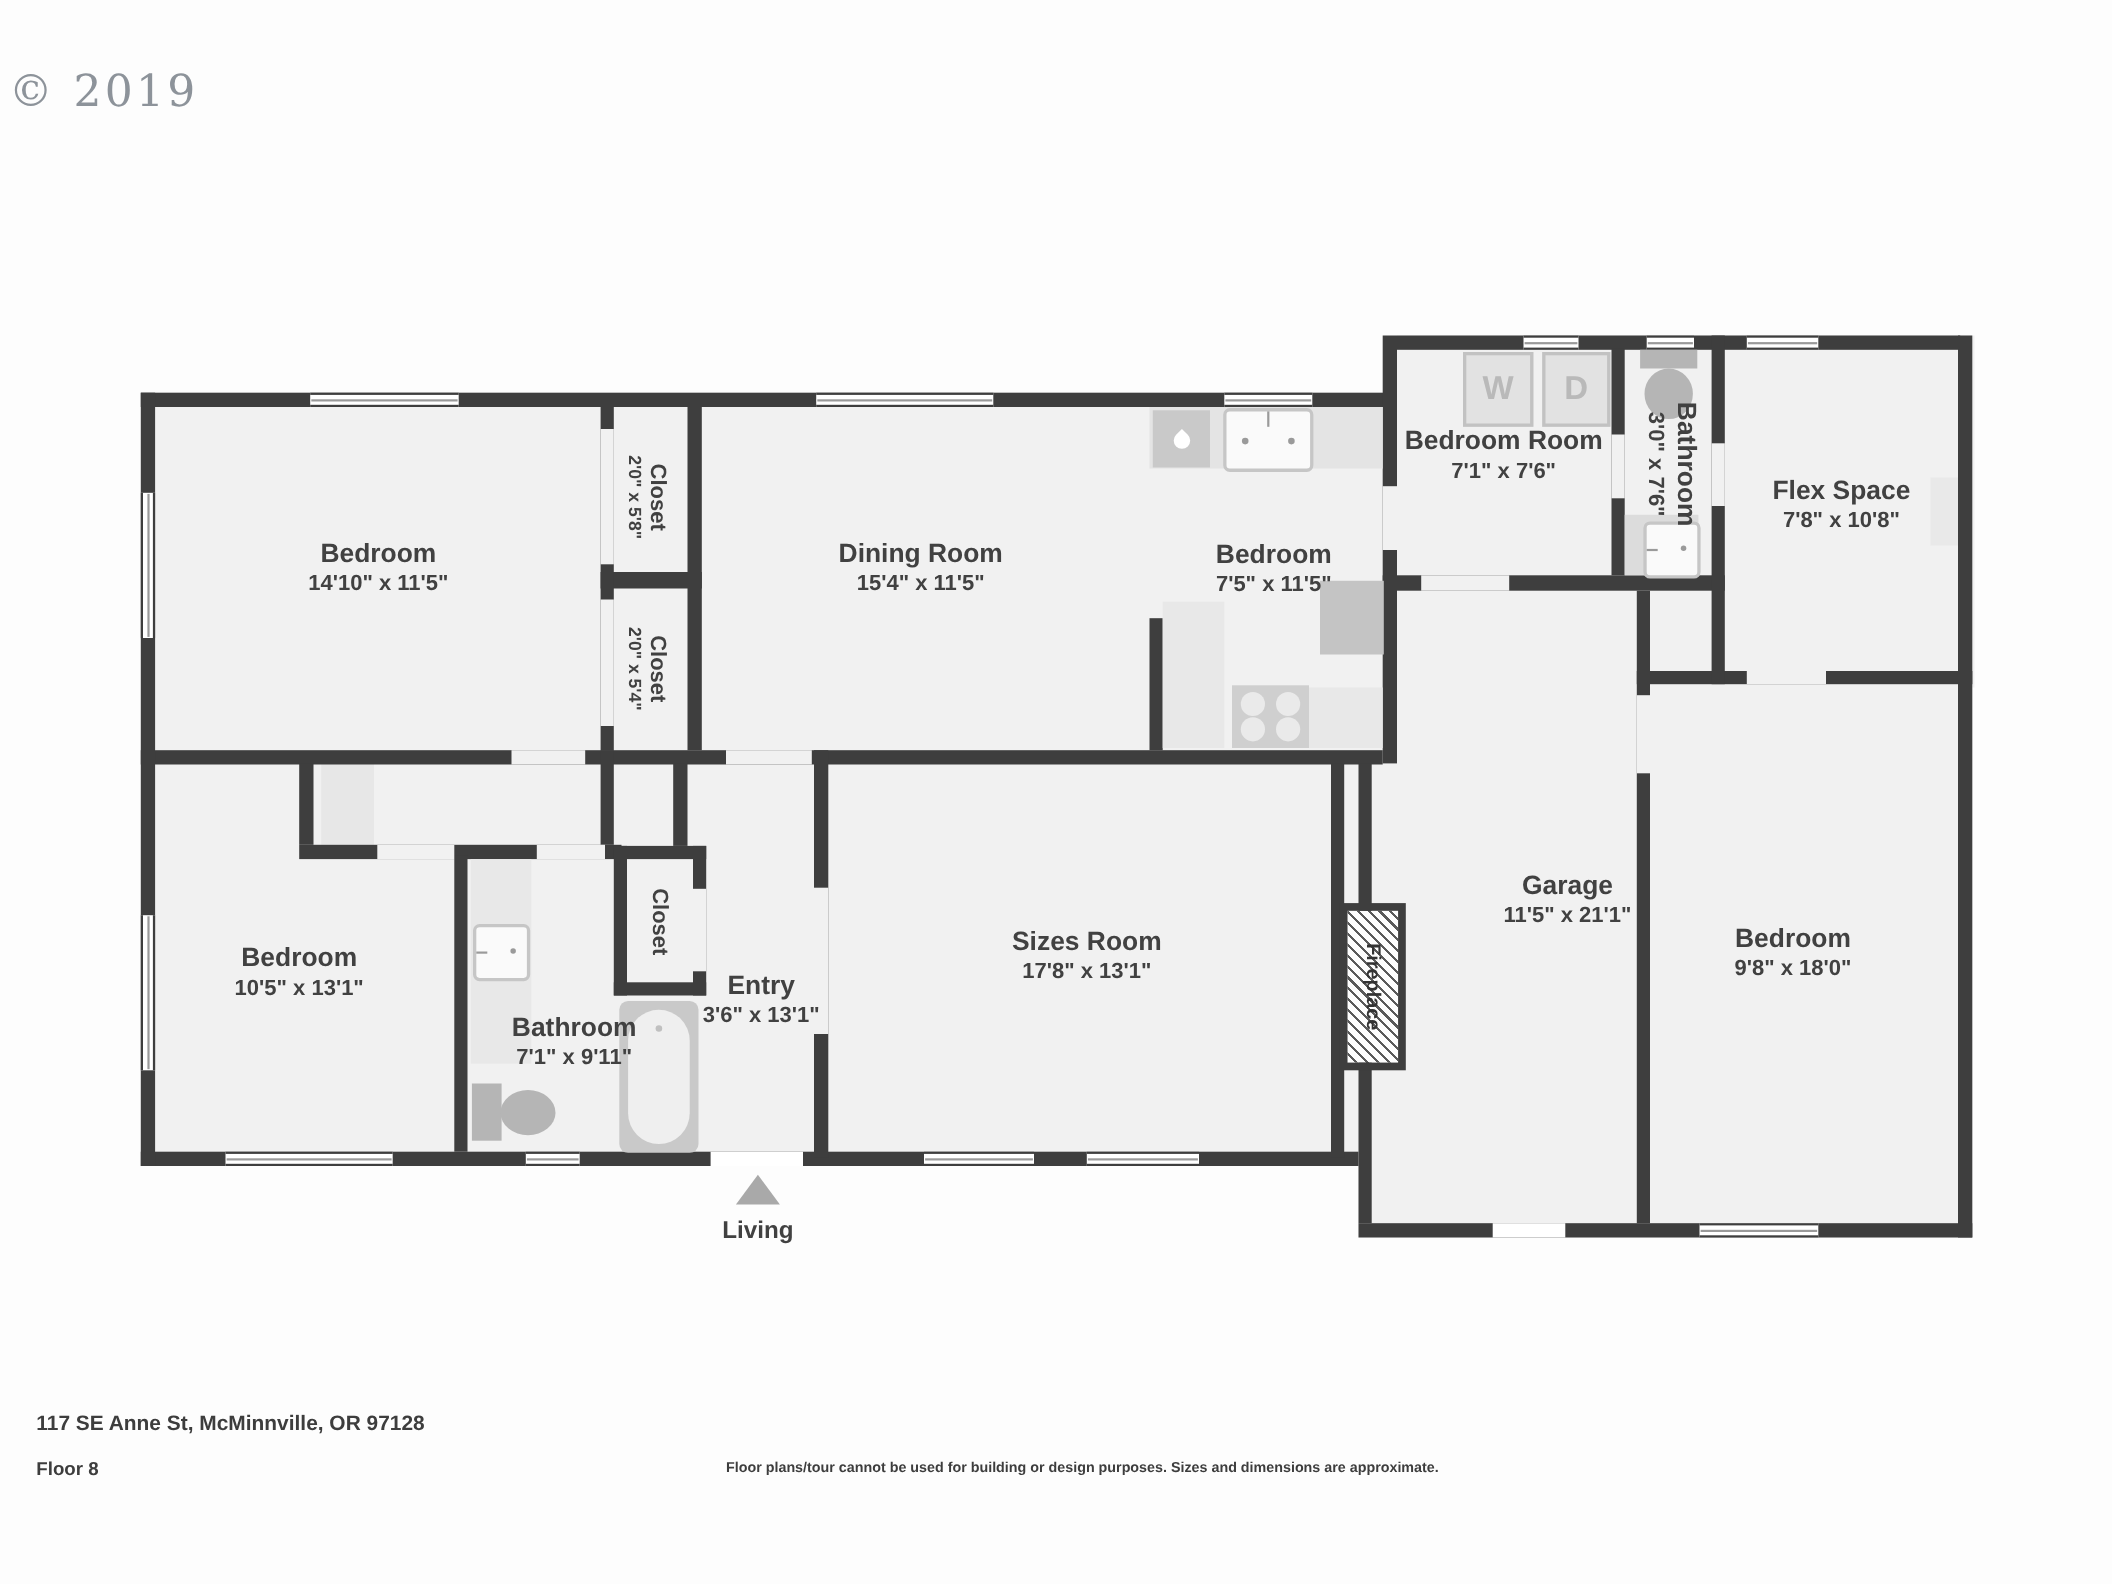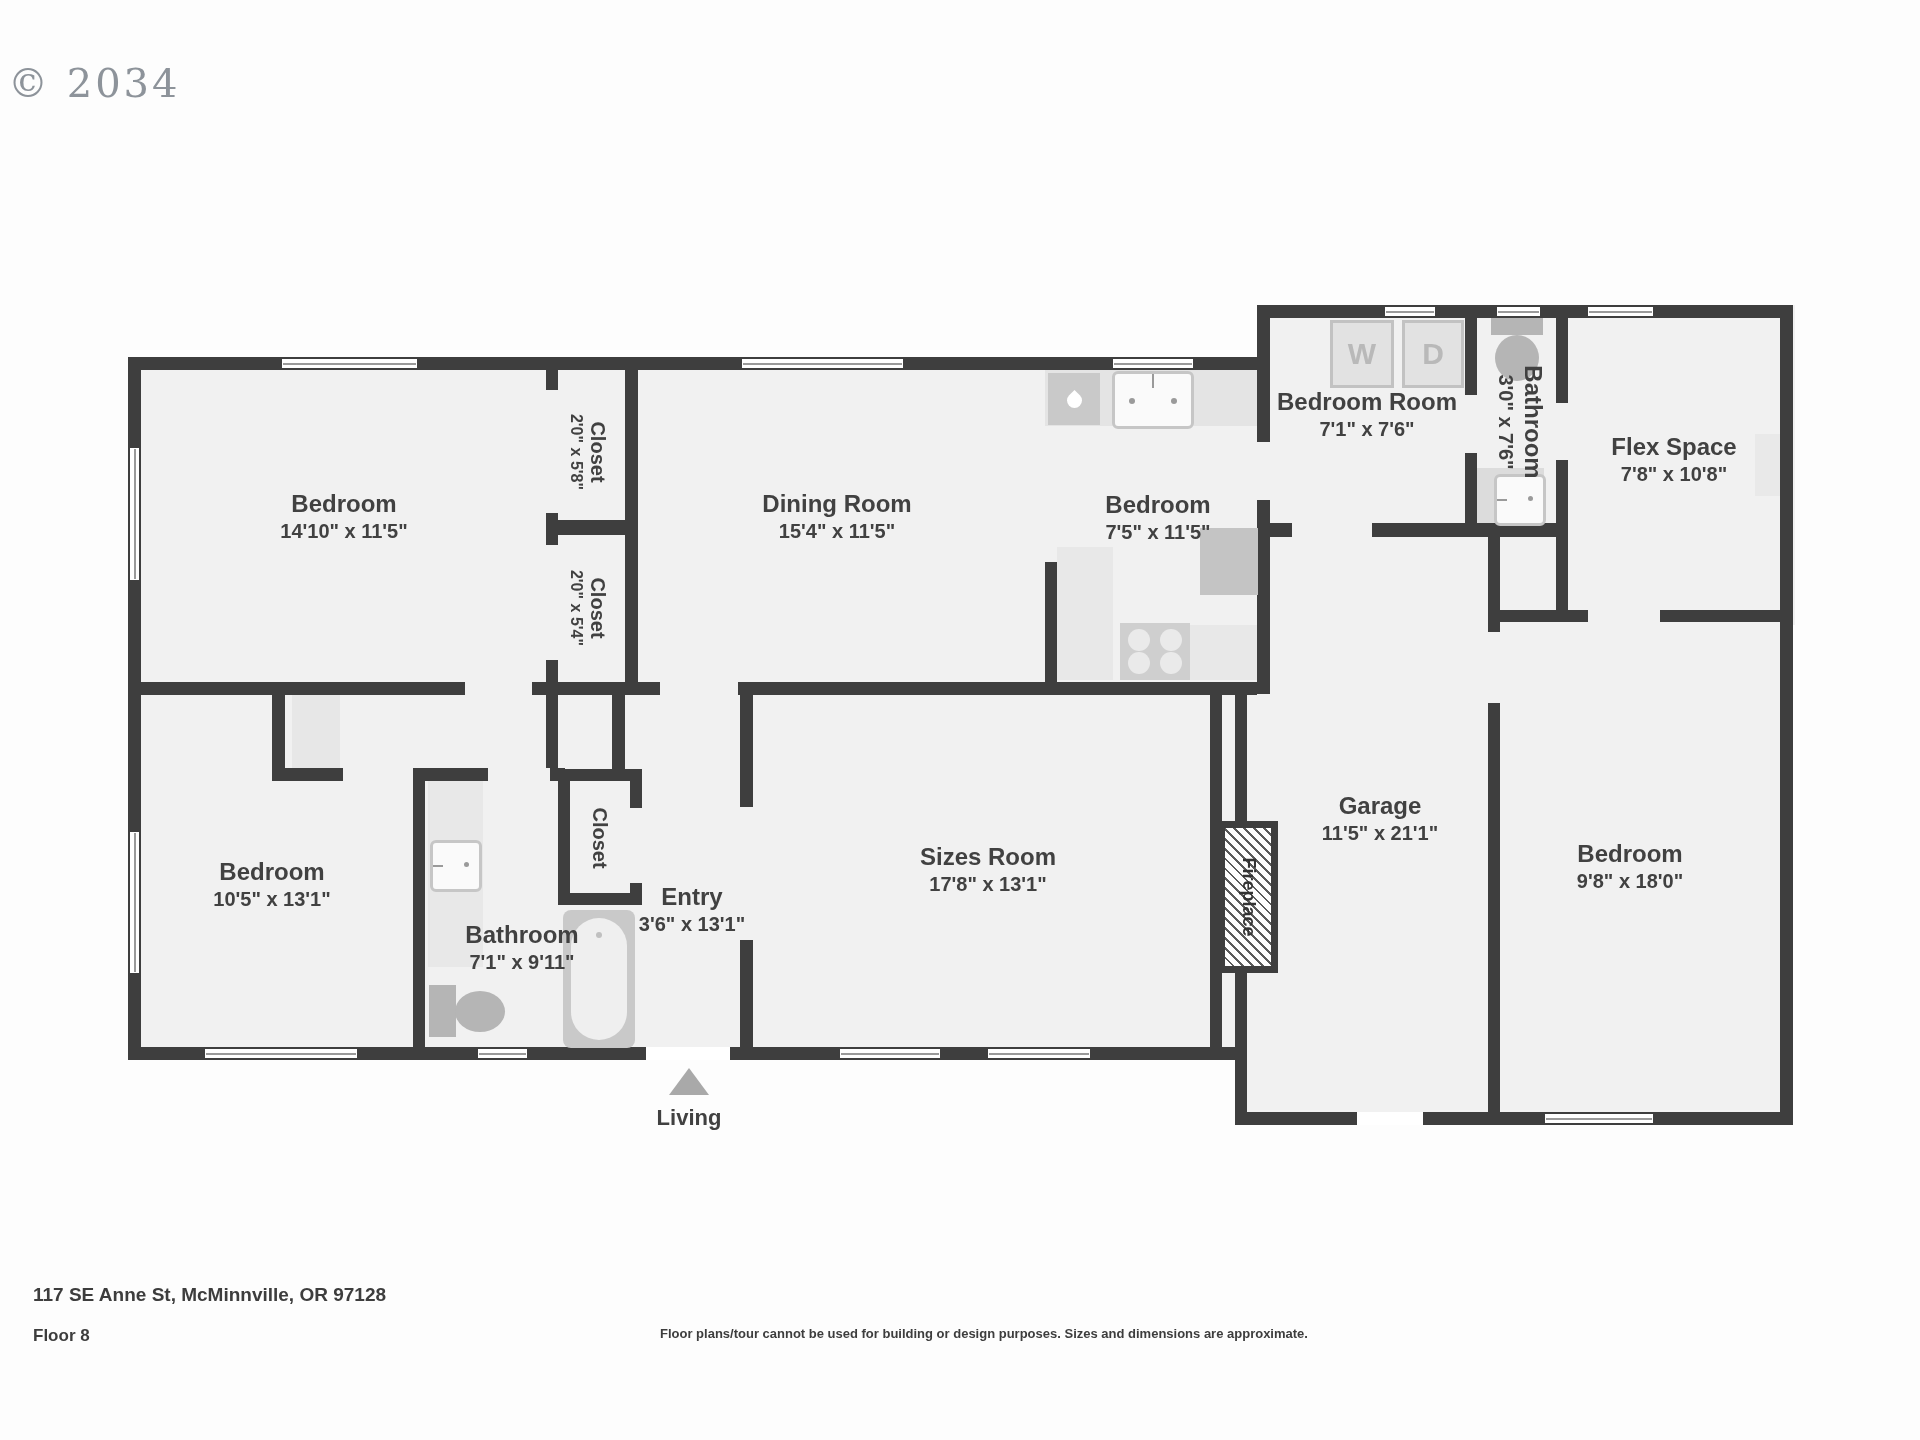--- a/index.html
+++ b/index.html
@@ -38,21 +38,21 @@
   .watermark{position:absolute;left:8px;top:60px;font-family:"DejaVu Serif", serif;font-size:40px;color:#8d939a;letter-spacing:3px;}
   .addr{position:absolute;left:33px;top:1284px;font-size:19px;font-weight:bold;color:#3d3d3d;}
   .floor-name{position:absolute;left:33px;top:1326px;font-size:17px;font-weight:bold;color:#3d3d3d;}
   .disclaimer{position:absolute;left:660px;top:1326px;font-size:13px;font-weight:bold;color:#3d3d3d;}
 </style>
 </head>
 <body>
 
 <div id="plan">
 
-  <div class="watermark">© 2034</div>
+  <div class="watermark">© 2019</div>
 
   <div class="floor" style="left:128px;top:357px;width:1142px;height:703px;"></div>
   <div class="floor" style="left:1270px;top:305px;width:525px;height:320px;"></div>
   <div class="floor" style="left:1235px;top:523px;width:558px;height:602px;"></div>
 
   <div class="counter" style="left:292px;top:694px;width:48px;height:74px;background:#e7e7e7;"></div>
   <div class="counter" style="left:1755px;top:434px;width:26px;height:62px;background:#e9e9e9;"></div>
 
   <div class="wall" style="left:128px;top:357px;width:1142px;height:13px;"></div>
   <div class="wall" style="left:1270px;top:305px;width:512px;height:13px;"></div>
@@ -212,21 +212,21 @@
     <div class="cname">Closet</div>
   </div>
   <div class="lbl" style="left:692px;top:909px;">
     <div class="rname">Entry</div>
       <div class="rdims">3'6" x 13'1"</div>
   </div>
   <div class="lbl" style="left:988px;top:869px;">
     <div class="rname">Sizes Room</div>
       <div class="rdims">17'8" x 13'1"</div>
   </div>
-  <div class="lbl" style="left:1380px;top:818px;">
+  <div class="lbl" style="left:1425px;top:818px;">
     <div class="rname">Garage</div>
       <div class="rdims">11'5" x 21'1"</div>
   </div>
   <div class="lbl" style="left:1630px;top:866px;">
     <div class="rname">Bedroom</div>
       <div class="rdims">9'8" x 18'0"</div>
   </div>
 
   <div class="addr">117 SE Anne St, McMinnville, OR 97128</div>
   <div class="floor-name">Floor 8</div>

